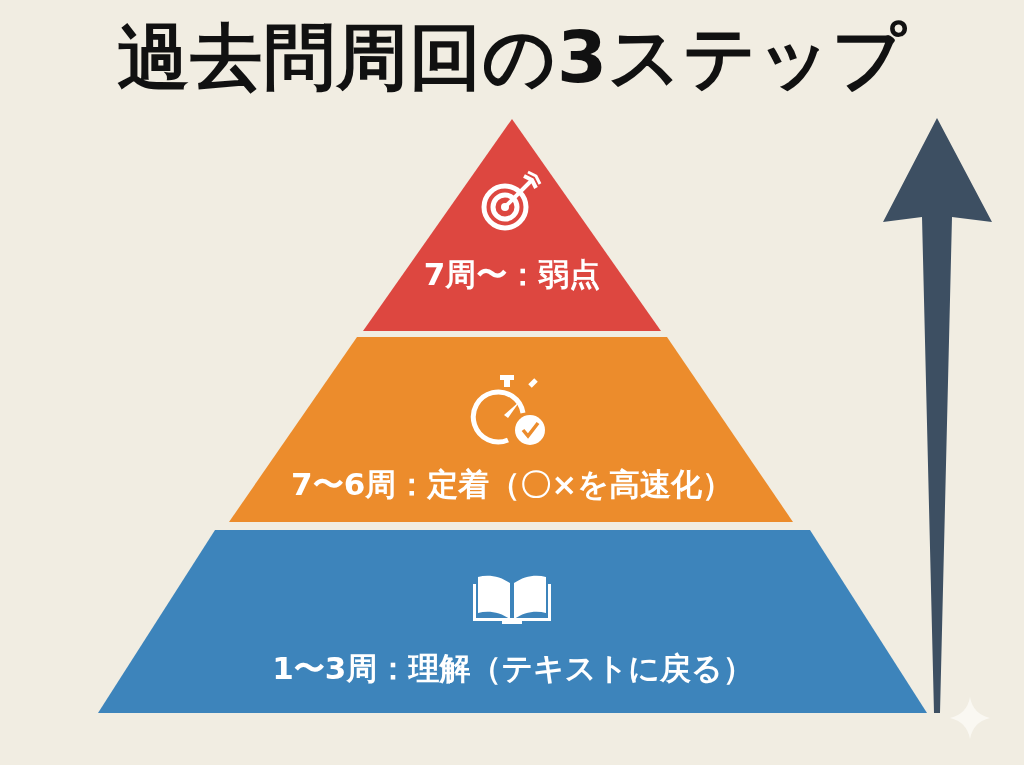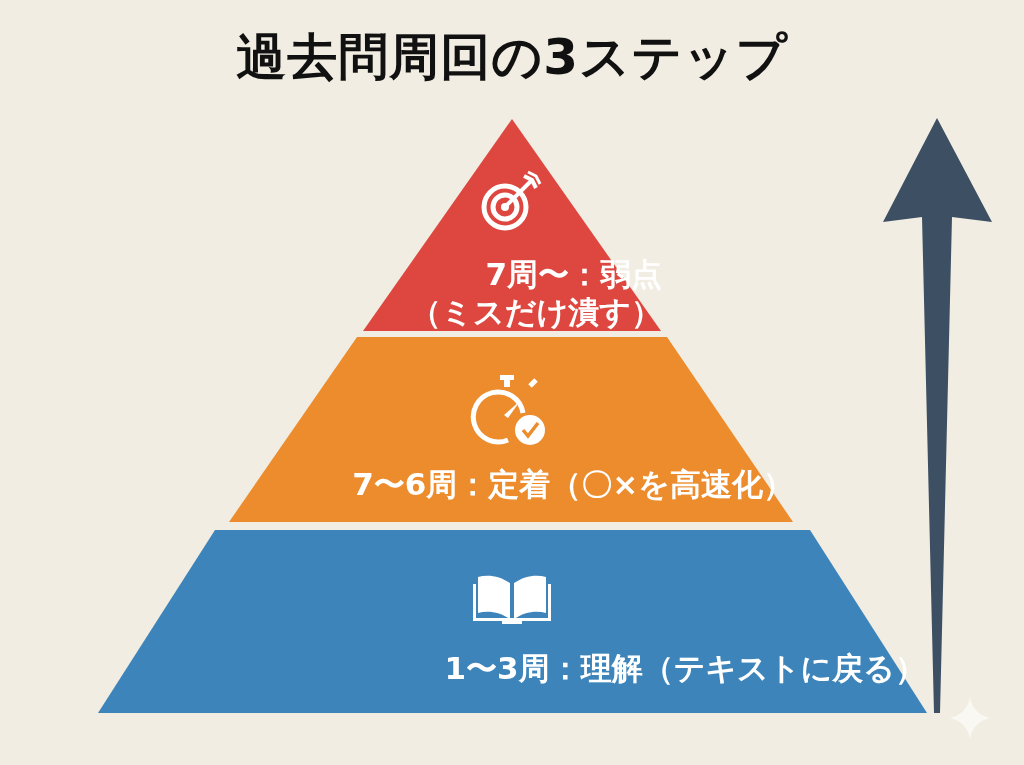--- a/index.html
+++ b/index.html
@@ -4,26 +4,26 @@
   <style>
     html, body { margin: 0; padding: 0; }
     body {
       width: 1024px; height: 765px; overflow: hidden;
       background: #f1ede2;
       position: relative;
       font-family: "DejaVu Sans", "Liberation Sans", sans-serif;
     }
     .title {
       position: absolute; left: 0; top: 22px; width: 1024px;
-      text-align: center; font-size: 50px; font-weight: bold;
+      text-align: center; font-size: 72px; font-weight: bold;
       color: #111111; letter-spacing: 1px; line-height: 70px;
     }
     svg.diagram { position: absolute; left: 0; top: 0; }
     .label {
-      position: absolute; text-align: right; color: #ffffff;
+      position: absolute; text-align: center; color: #ffffff;
       font-weight: bold; white-space: nowrap;
     }
     .lbl-top { left: 362px; width: 300px; top: 255px; font-size: 31px; line-height: 38px; }
     .lbl-mid { left: 230px; width: 564px; top: 464px; font-size: 31px; line-height: 40px; }
     .lbl-bot { left: 100px; width: 826px; top: 648px; font-size: 31px; line-height: 40px; }
     .line { display: block; }
   </style>
 </head>
 <body>
 
@@ -65,16 +65,15 @@
     <rect x="502" y="620" width="20" height="4"></rect>
   </g>
 
   <polygon points="937,118 992,222 952,217 940,713 934,713 922,217 883,222" fill="#3d4f62"></polygon>
 
   <path d="M 970,697 Q 973,714 990,718 Q 973,722 970,739 Q 967,722 950,718 Q 967,714 970,697 Z" fill="#faf8f2"></path>
 </svg>
 
 <div class="label lbl-top">
   <span class="line">7周〜：弱点</span>
-  <span class="line">（ミスだけ潰す）</span>
 </div>
 <div class="label lbl-mid">7〜6周：定着（〇×を高速化）</div>
 <div class="label lbl-bot">1〜3周：理解（テキストに戻る）</div>
 
 </body></html>

